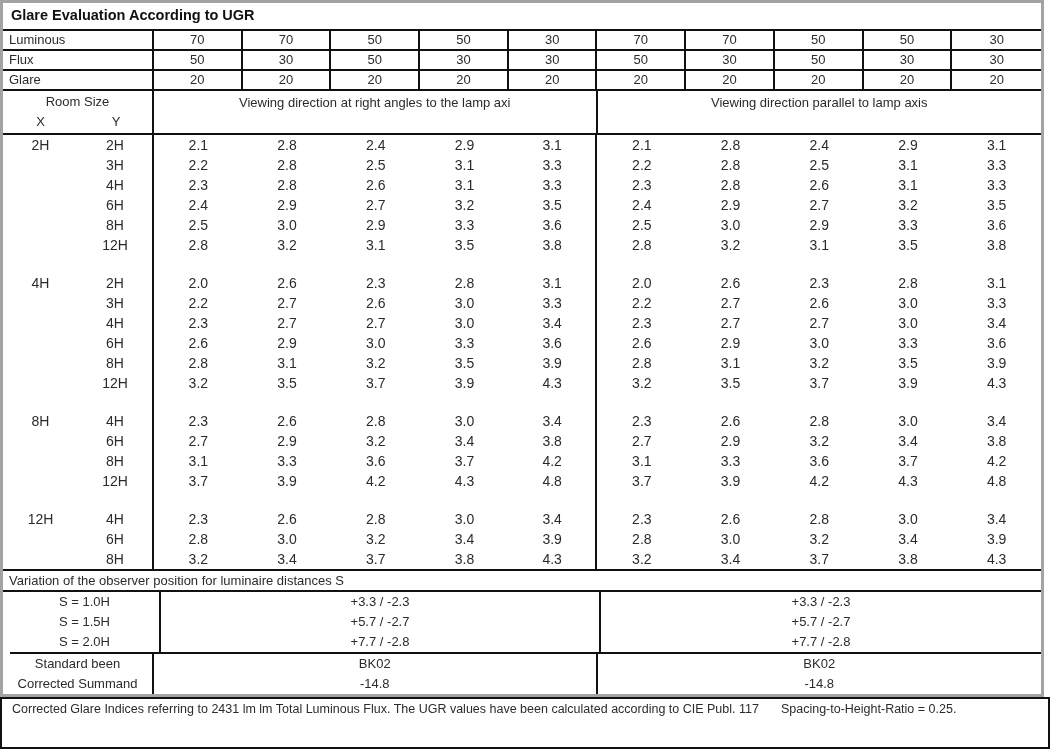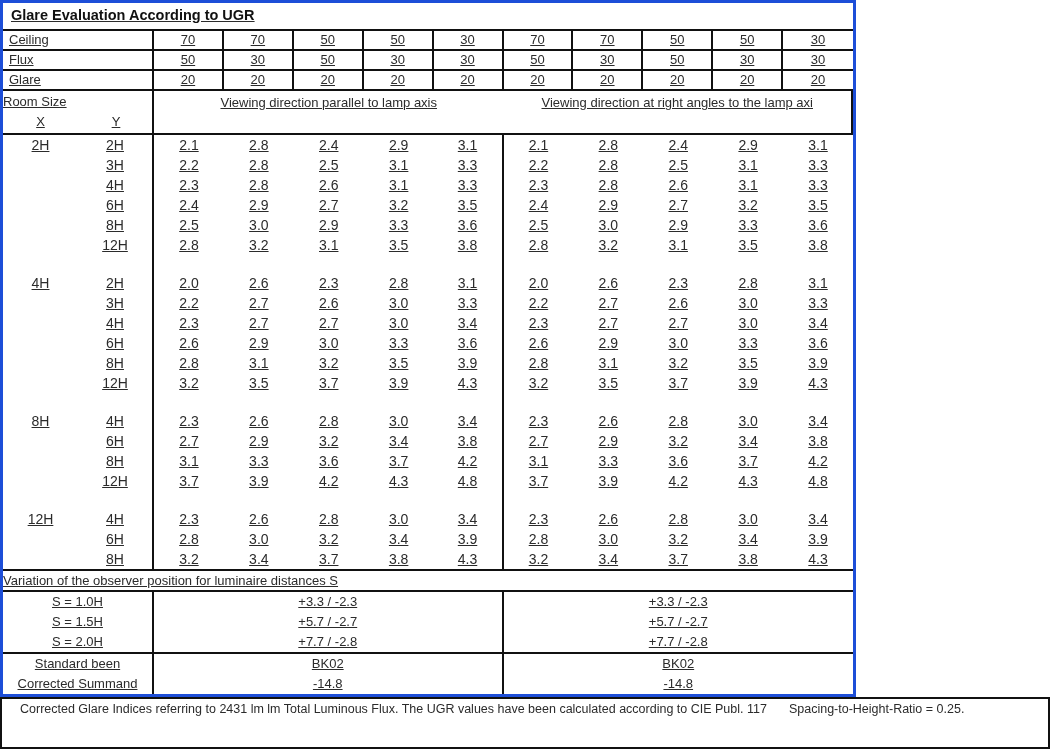--- a/index.html
+++ b/index.html
@@ -11,23 +11,22 @@
   }
   .page {
     width: 1050px;
     height: 750px;
     box-sizing: border-box;
     background: #ffffff;
     overflow: hidden;
   }
   .table-frame {
     box-sizing: border-box;
-    width: 856px;
-    border: 3px solid #1d4ed8;
-    text-decoration: underline;
+    width: 1044px;
+    border: 3px solid #a3a3a3;
   }
   
   .title-row {
     height: 28px;
     box-sizing: border-box;
     border-bottom: 2px solid #111111;
     line-height: 25px;
     padding-left: 8px;
     font-size: 14.5px;
     font-weight: bold;
@@ -60,21 +59,21 @@
     grid-template-columns: 151px 1fr 1fr;
     height: 44px;
     box-sizing: border-box;
     border-bottom: 2px solid #111111;
     font-size: 13px;
   }
   .header-band .room-cell {
     box-sizing: border-box;
     border-right: 2px solid #111111;
   }
-  .room-title { line-height: 21px; }
+  .room-title { line-height: 21px; text-align: center; }
   .xy-row {
     display: grid;
     grid-template-columns: 75px 76px;
     line-height: 20px;
     text-align: center;
   }
   .header-band .dir-cell {
     box-sizing: border-box;
     text-align: center;
     line-height: 20px;
@@ -99,59 +98,60 @@
   .ugr-row .cell { box-sizing: border-box; overflow: hidden; }
   .ugr-row .cell.y-col  { border-right: 2px solid #111111; }
   .ugr-row .cell.mid-col { border-right: 2px solid #111111; }
   
   .variation-row {
     height: 21px;
     box-sizing: border-box;
     border-bottom: 2px solid #111111;
     font-size: 13px;
     line-height: 19px;
-  }
-  
-  .s-block { box-sizing: border-box; border-bottom: 2px solid #111111; }
+    padding-left: 6px;
+  }
+  
+  .s-block { box-sizing: border-box; border-bottom: 2px solid #111111; margin-left: 7px; }
   .lv-row {
     display: grid;
     grid-template-columns: 151px 1fr 1fr;
     height: 20px;
     box-sizing: border-box;
     font-size: 13px;
     line-height: 20px;
     text-align: center;
   }
   .lv-row .cell { box-sizing: border-box; overflow: hidden; }
   .lv-row .cell.label { border-right: 2px solid #111111; }
   .lv-row .cell.left-val { border-right: 2px solid #111111; }
   
   .footer-box {
     box-sizing: border-box;
     width: 1050px;
     height: 52px;
     border: 2px solid #111111;
-    padding: 3px 18px;
+    padding: 3px 10px;
     font-size: 12.5px;
     line-height: 15px;
   }
   .footer-box .ratio { margin-left: 22px; }
 </style>
 </head>
 <body>
 
 <div class="page">
 
   <div class="table-frame">
 
     <div class="title-row">Glare Evaluation According to UGR</div>
 
     <div id="surface-rows">
         <div class="surface-row">
-          <div class="cell label">Ceiling</div>
+          <div class="cell label">Luminous</div>
           <div class="cell">70</div>
           <div class="cell">70</div>
           <div class="cell">50</div>
           <div class="cell">50</div>
           <div class="cell">30</div>
           <div class="cell">70</div>
           <div class="cell">70</div>
           <div class="cell">50</div>
           <div class="cell">50</div>
           <div class="cell">30</div>
@@ -185,22 +185,22 @@
       </div>
 
     <div class="header-band">
       <div class="room-cell">
         <div class="room-title">Room Size</div>
         <div class="xy-row">
           <div>X</div>
           <div>Y</div>
         </div>
       </div>
+      <div class="dir-cell left">Viewing direction at right angles to the lamp axi</div>
       <div class="dir-cell">Viewing direction parallel to lamp axis</div>
-      <div class="dir-cell left">Viewing direction at right angles to the lamp axi</div>
     </div>
 
     <div id="ugr-body" class="ugr-body">
         <div class="ugr-row">
           <div class="cell x-col">2H</div>
           <div class="cell y-col">2H</div>
           <div class="cell">2.1</div>
           <div class="cell">2.8</div>
           <div class="cell">2.4</div>
           <div class="cell">2.9</div>

